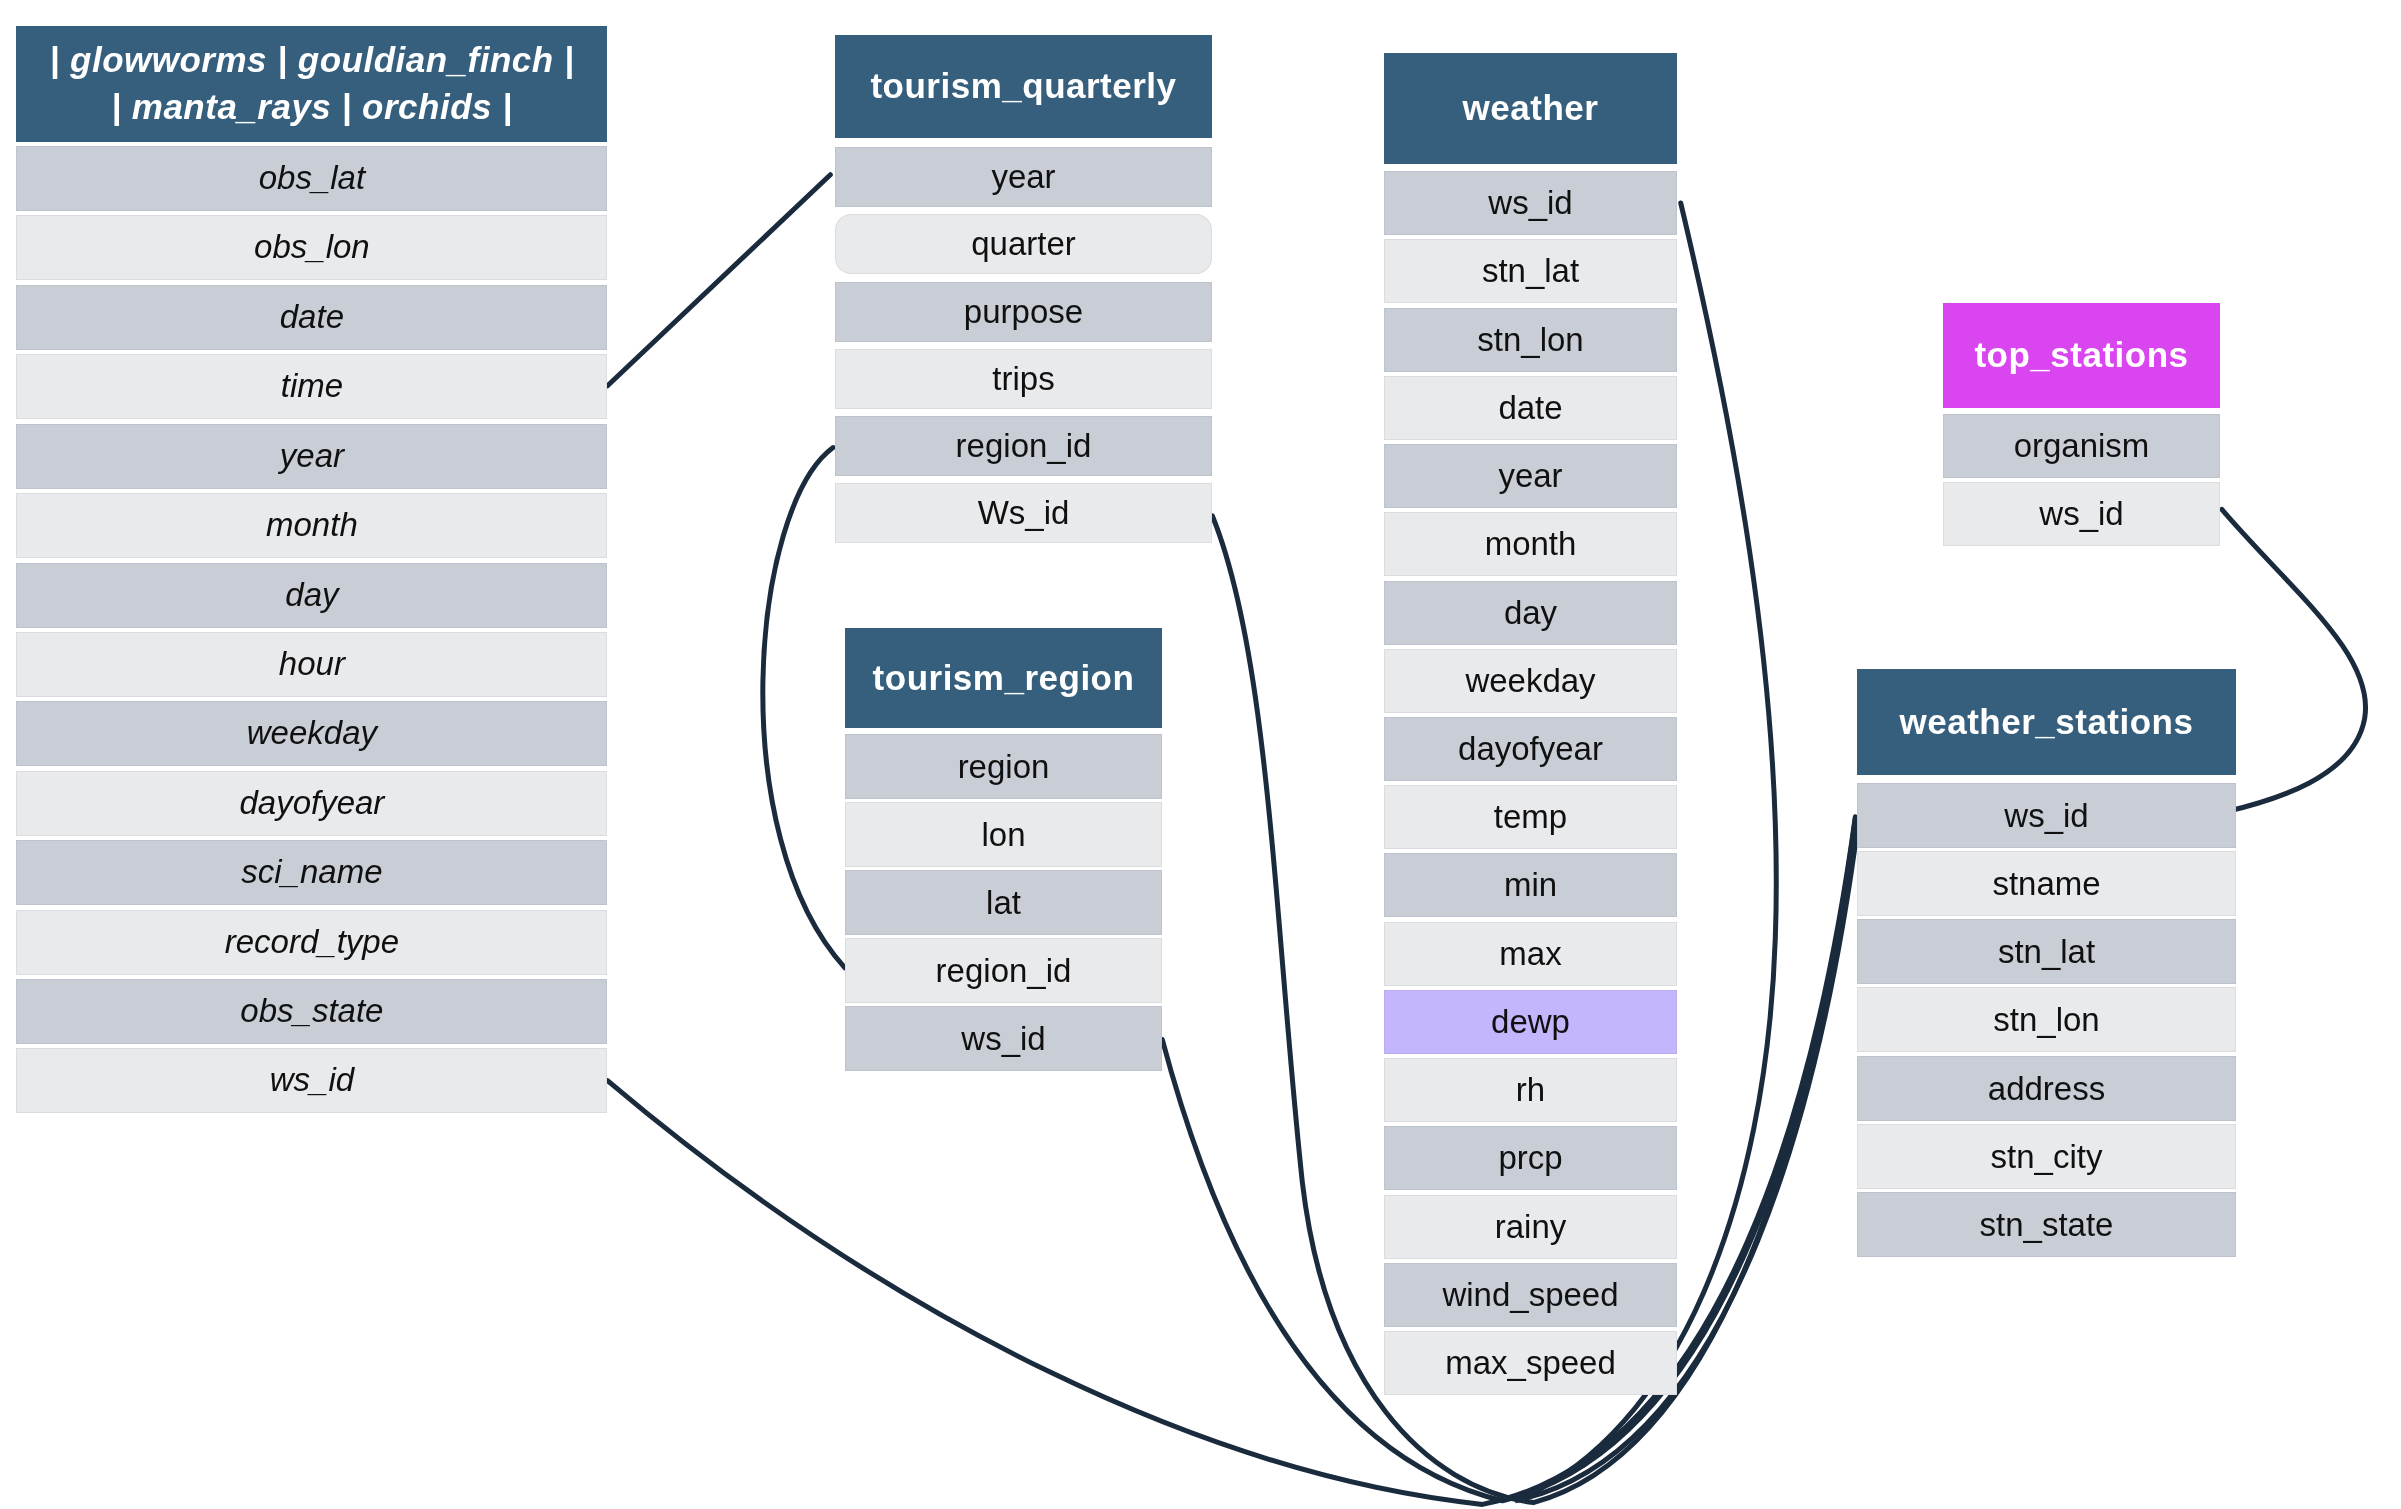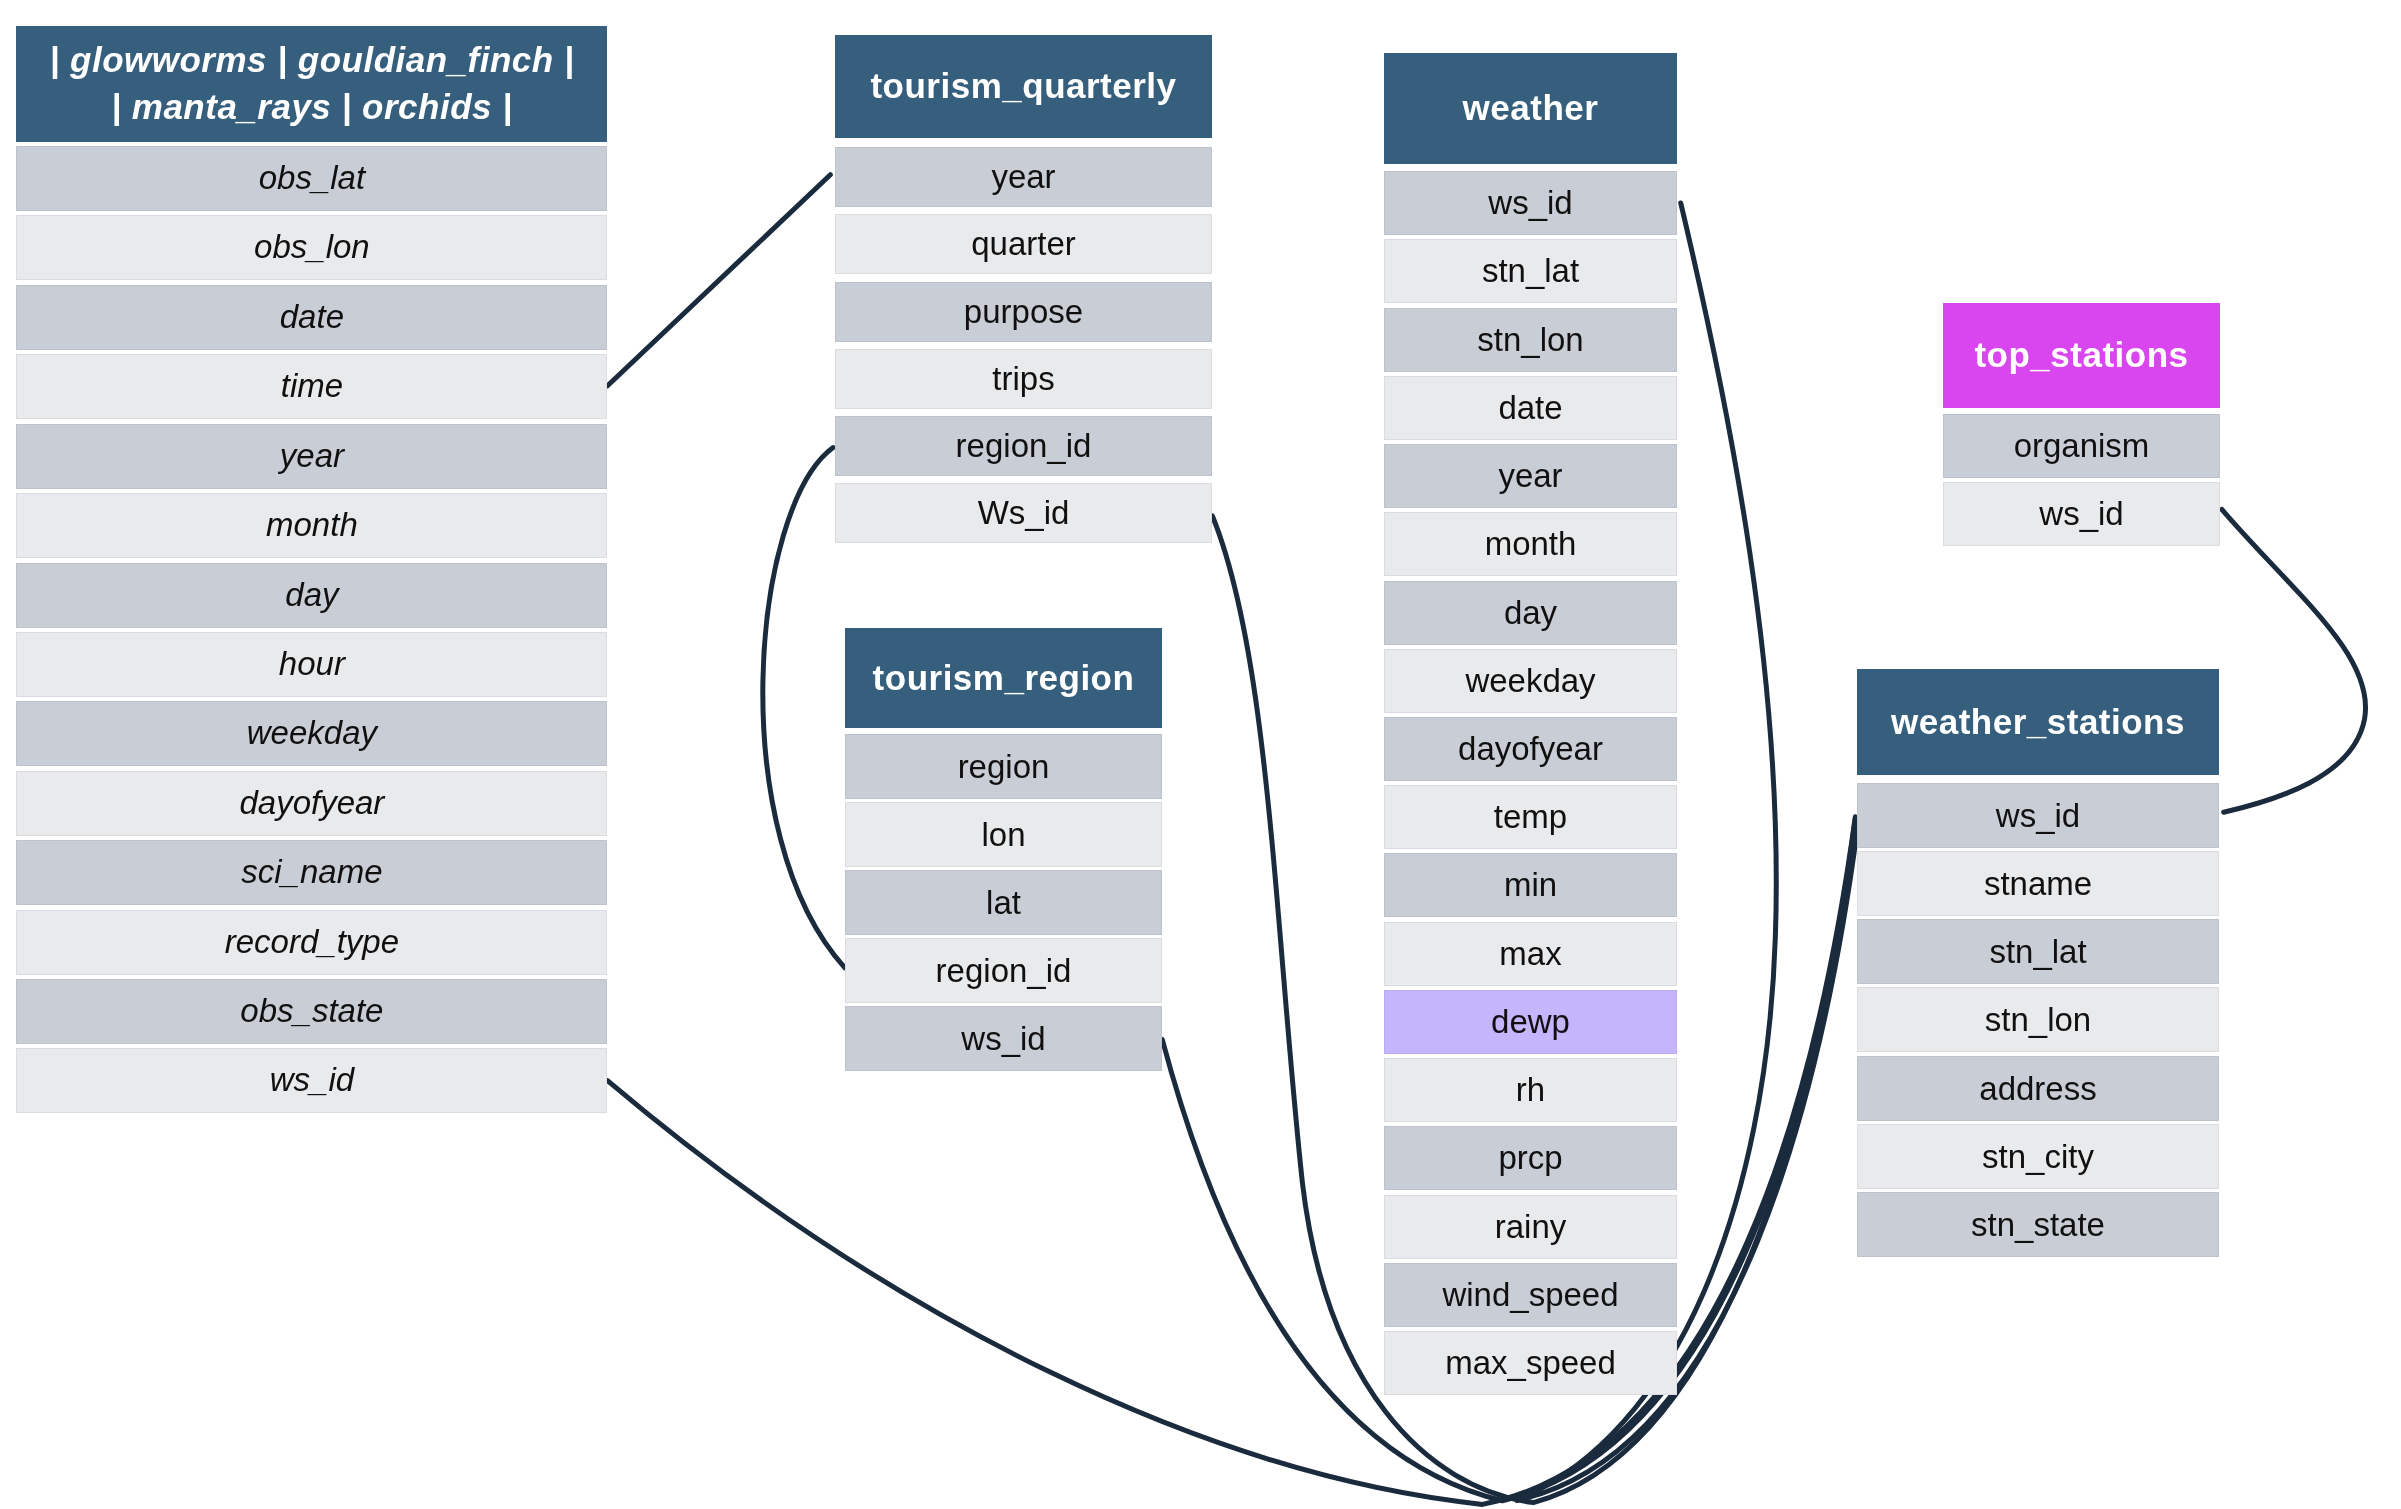--- a/index.html
+++ b/index.html
@@ -100,21 +100,21 @@
         <span>ws_id</span>
       </div>
     </div>
     <div class="db-table" style="left: 835px; top: 35px; width: 377px; height: 508px;">
       <div class="tbl-header" style="height: 103px; background: rgb(54, 95, 126); color: rgb(255, 255, 255); font-size: 35px;">
         <div>tourism_quarterly</div>
       </div>
       <div class="tbl-row" style="top: 112px; height: 60px; background: rgb(201, 206, 214); color: rgb(16, 16, 16);">
         <span>year</span>
       </div>
-      <div class="tbl-row" style="top: 179px; height: 60px; background: rgb(233, 234, 236); color: rgb(16, 16, 16);">
+      <div class="tbl-row" style="top: 179px; height: 60px; background: rgb(233, 234, 236); color: rgb(16, 16, 16); border-radius: 16px;">
         <span>quarter</span>
       </div>
       <div class="tbl-row" style="top: 247px; height: 60px; background: rgb(201, 206, 214); color: rgb(16, 16, 16);">
         <span>purpose</span>
       </div>
       <div class="tbl-row" style="top: 314px; height: 60px; background: rgb(233, 234, 236); color: rgb(16, 16, 16);">
         <span>trips</span>
       </div>
       <div class="tbl-row" style="top: 381px; height: 60px; background: rgb(201, 206, 214); color: rgb(16, 16, 16);">
         <span>region_id</span>
@@ -206,21 +206,21 @@
       <div class="tbl-header" style="height: 105px; background: #d946ef; color: rgb(255, 255, 255); font-size: 35px;">
         <div>top_stations</div>
       </div>
       <div class="tbl-row" style="top: 111px; height: 64px; background: rgb(201, 206, 214); color: rgb(16, 16, 16);">
         <span>organism</span>
       </div>
       <div class="tbl-row" style="top: 179px; height: 64px; background: rgb(233, 234, 236); color: rgb(16, 16, 16);">
         <span>ws_id</span>
       </div>
     </div>
-    <div class="db-table" style="left: 1857px; top: 669px; width: 362px; height: 504px;">
+    <div class="db-table" style="left: 1857px; top: 669px; width: 362px; height: 504px; padding-left: 17px;">
       <div class="tbl-header" style="height: 106px; background: rgb(54, 95, 126); color: rgb(255, 255, 255); font-size: 35px;">
         <div>weather_stations</div>
       </div>
       <div class="tbl-row" style="top: 114px; height: 65px; background: rgb(201, 206, 214); color: rgb(16, 16, 16);">
         <span>ws_id</span>
       </div>
       <div class="tbl-row" style="top: 182px; height: 65px; background: rgb(233, 234, 236); color: rgb(16, 16, 16);">
         <span>stname</span>
       </div>
       <div class="tbl-row" style="top: 250px; height: 65px; background: rgb(201, 206, 214); color: rgb(16, 16, 16);">

